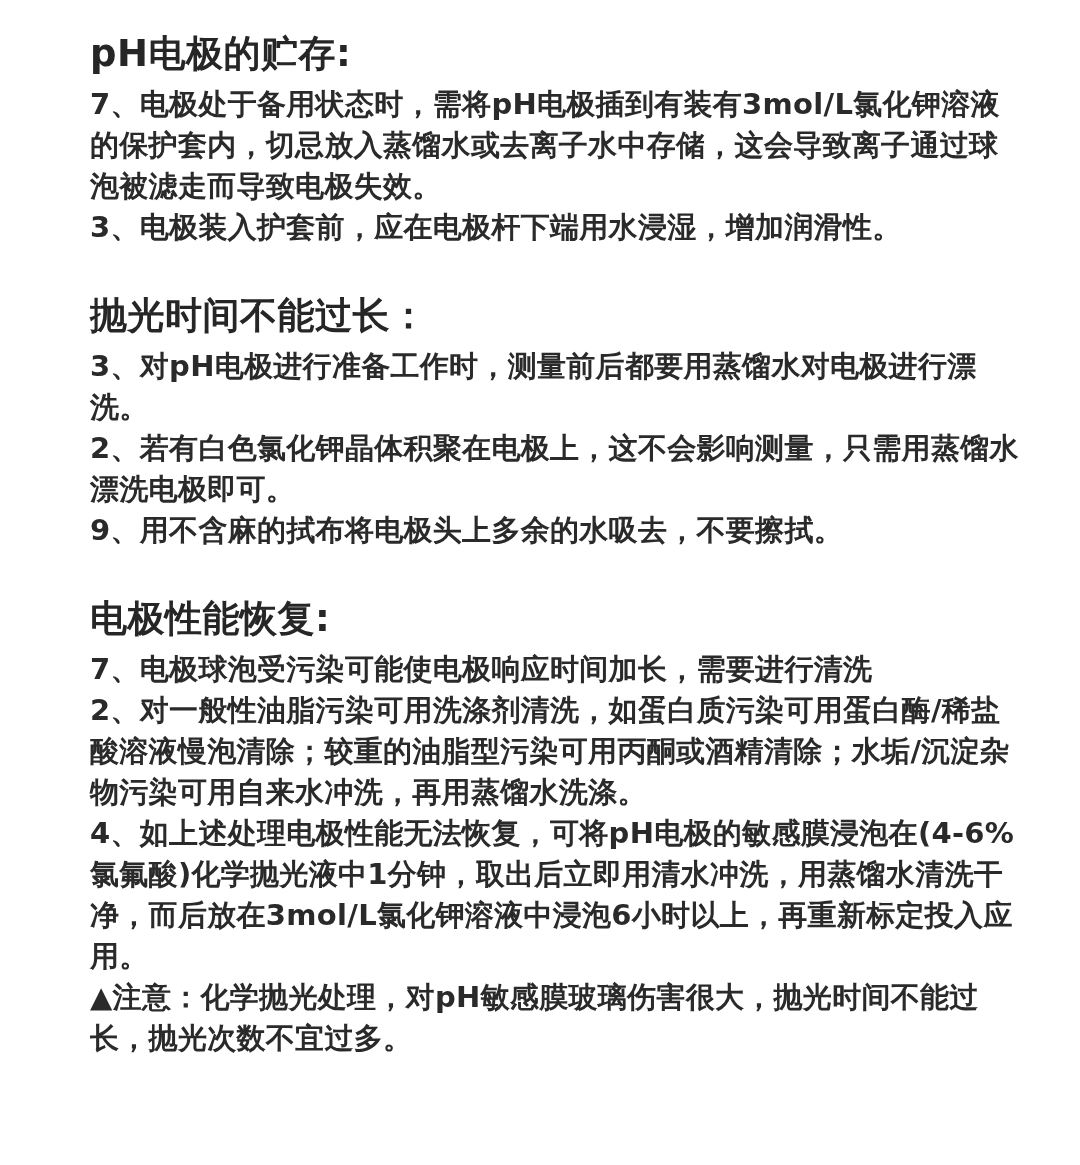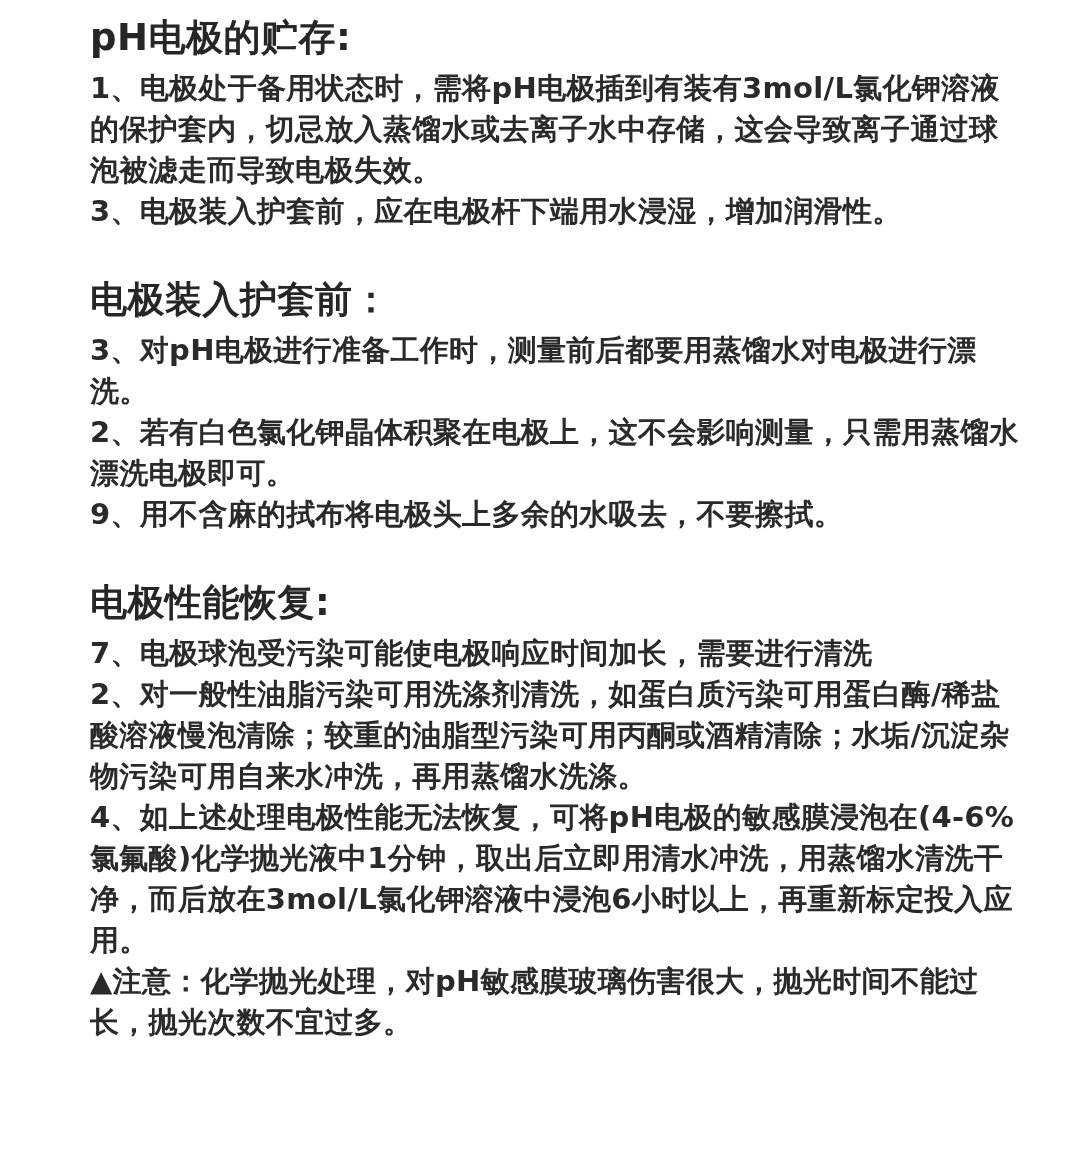--- a/index.html
+++ b/index.html
@@ -14,21 +14,21 @@
     font-family: "DejaVu Sans", "Liberation Sans", sans-serif;
     color: #2a2a2a;
     -webkit-font-smoothing: antialiased;
   }
   .doc {
     box-sizing: border-box;
     width: 1080px;
     padding: 14px 54px 20px 90px;
   }
   .section {
-    margin: 0 0 44px 0;
+    margin: 16px 0 44px 0;
   }
   .section:last-child {
     margin-bottom: 0;
   }
   .section-title {
     font-size: 37px;
     font-weight: 700;
     line-height: 1.3;
     margin: 0 0 6px 0;
     letter-spacing: 0.5px;
@@ -44,26 +44,26 @@
     word-break: break-all;
   }
 </style>
 </head>
 <body>
 
 <div class="doc">
 
   <div class="section">
     <h2 class="section-title">pH电极的贮存:</h2>
-    <p class="item">1、电极处于备用状态时，需将pH电极插到有装有3mol/L氯化钾溶液的保护套内，切忌放入蒸馏水或去离子水中存储，这会导致离子通过球泡被滤走而导致电极失效。</p>
+    <p class="item">7、电极处于备用状态时，需将pH电极插到有装有3mol/L氯化钾溶液的保护套内，切忌放入蒸馏水或去离子水中存储，这会导致离子通过球泡被滤走而导致电极失效。</p>
     <p class="item">3、电极装入护套前，应在电极杆下端用水浸湿，增加润滑性。</p>
   </div>
 
   <div class="section">
-    <h2 class="section-title">电极装入护套前：</h2>
+    <h2 class="section-title">抛光时间不能过长：</h2>
     <p class="item">3、对pH电极进行准备工作时，测量前后都要用蒸馏水对电极进行漂洗。</p>
     <p class="item">2、若有白色氯化钾晶体积聚在电极上，这不会影响测量，只需用蒸馏水漂洗电极即可。</p>
     <p class="item">9、用不含麻的拭布将电极头上多余的水吸去，不要擦拭。</p>
   </div>
 
   <div class="section">
     <h2 class="section-title">电极性能恢复:</h2>
     <p class="item">7、电极球泡受污染可能使电极响应时间加长，需要进行清洗</p>
     <p class="item">2、对一般性油脂污染可用洗涤剂清洗，如蛋白质污染可用蛋白酶/稀盐酸溶液慢泡清除；较重的油脂型污染可用丙酮或酒精清除；水垢/沉淀杂物污染可用自来水冲洗，再用蒸馏水洗涤。</p>
     <p class="item">4、如上述处理电极性能无法恢复，可将pH电极的敏感膜浸泡在(4-6%氯氟酸)化学抛光液中1分钟，取出后立即用清水冲洗，用蒸馏水清洗干净，而后放在3mol/L氯化钾溶液中浸泡6小时以上，再重新标定投入应用。</p>

